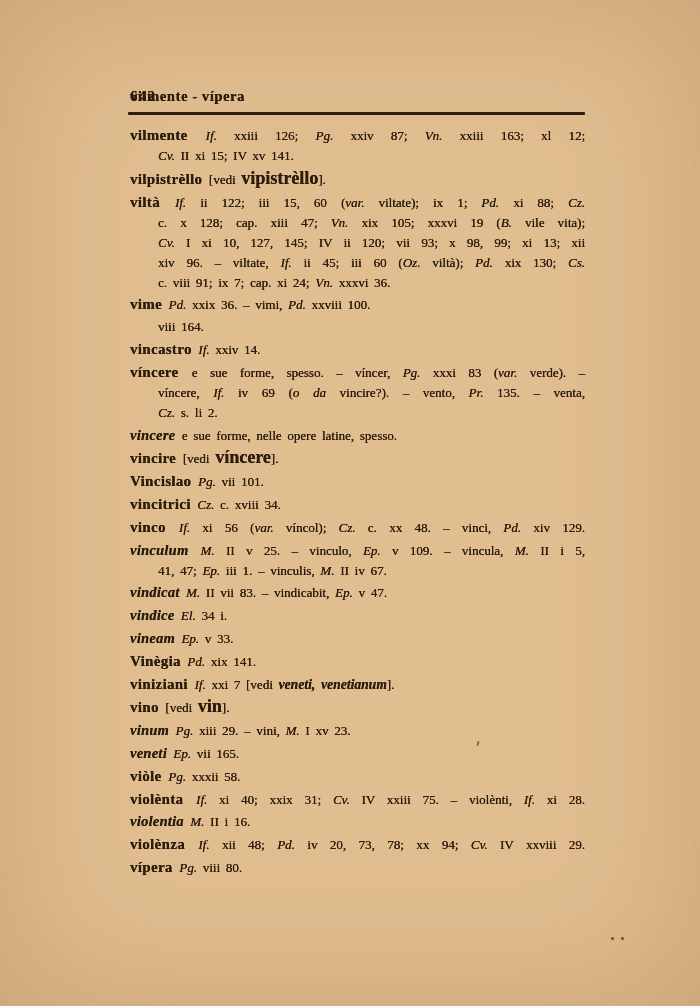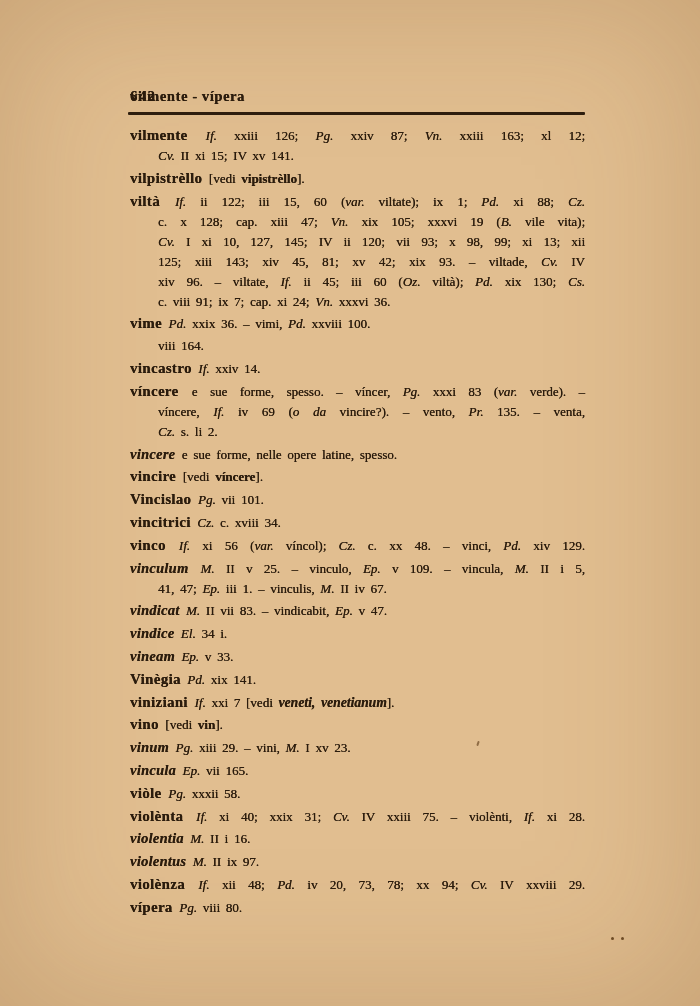--- a/index.html
+++ b/index.html
@@ -31,21 +31,21 @@
     position:absolute;left:130px;top:125px;width:455px;
     font-size:13px;line-height:20px;
   }
   .entry{margin-bottom:1.8px;}
   .line{word-spacing:2.5px;text-shadow:.25px 0 0 currentColor;}
   .line.cont{padding-left:28px;}
   .line.just{text-align:justify;text-align-last:justify;}
   .hw{font-weight:700;font-size:14.8px;letter-spacing:.4px;}
   .hwi{font-weight:700;font-style:italic;font-size:14.4px;letter-spacing:.3px;}
   .it{font-style:italic;}
-  .b{font-weight:700;font-size:13px;}
+  .b{font-weight:700;font-size:18px;}
   .bit{font-weight:700;font-style:italic;font-size:13.6px;}
   .speck{position:absolute;background:#6d4b26;border-radius:50%;}
   .speck.s1{left:611px;top:937px;width:3px;height:3px;}
   .speck.s2{left:621px;top:937px;width:3px;height:3px;}
   .speck.s3{left:477px;top:741px;width:2px;height:5px;border-radius:2px;transform:rotate(18deg);opacity:.7;}
 </style>
 </head>
 <body>
 
 <div class="vignette"></div>
@@ -59,21 +59,20 @@
       <div class="line just"><span class="hw">vilmente </span><span class="it">If. </span><span>xxiii 126; </span><span class="it">Pg. </span><span>xxiv 87; </span><span class="it">Vn. </span><span>xxiii 163; xl 12;</span></div>
       <div class="line cont"><span class="it">Cv. </span><span>II xi 15; IV xv 141.</span></div>
     </div>
     <div class="entry">
       <div class="line"><span class="hw">vilpistrèllo </span><span>[vedi </span><span class="b">vipistrèllo</span><span>].</span></div>
     </div>
     <div class="entry">
       <div class="line just"><span class="hw">viltà </span><span class="it">If. </span><span>ii 122; iii 15, 60 (</span><span class="it">var. </span><span>viltate); ix 1; </span><span class="it">Pd. </span><span>xi 88; </span><span class="it">Cz.</span></div>
       <div class="line cont just"><span>c. x 128; cap. xiii 47; </span><span class="it">Vn. </span><span>xix 105; xxxvi 19 (</span><span class="it">B. </span><span>vile vita);</span></div>
       <div class="line cont just"><span class="it">Cv. </span><span>I xi 10, 127, 145; IV ii 120; vii 93; x 98, 99; xi 13; xii</span></div>
-      <div class="line cont just"><span>125; xiii 143; xiv 45, 81; xv 42; xix 93. – viltade, </span><span class="it">Cv. </span><span>IV</span></div>
       <div class="line cont just"><span>xiv 96. – viltate, </span><span class="it">If. </span><span>ii 45; iii 60 (</span><span class="it">Oz. </span><span>viltà); </span><span class="it">Pd. </span><span>xix 130; </span><span class="it">Cs.</span></div>
       <div class="line cont"><span>c. viii 91; ix 7; cap. xi 24; </span><span class="it">Vn. </span><span>xxxvi 36.</span></div>
     </div>
     <div class="entry">
       <div class="line"><span class="hw">vime </span><span class="it">Pd. </span><span>xxix 36. – vimi, </span><span class="it">Pd. </span><span>xxviii 100.</span></div>
     </div>
     <div class="entry">
       <div class="line cont"><span>viii 164.</span></div>
     </div>
     <div class="entry">
@@ -118,33 +117,30 @@
     <div class="entry">
       <div class="line"><span class="hw">viniziani </span><span class="it">If. </span><span>xxi 7 [vedi </span><span class="bit">veneti, venetianum</span><span>].</span></div>
     </div>
     <div class="entry">
       <div class="line"><span class="hw">vino </span><span>[vedi </span><span class="b">vin</span><span>].</span></div>
     </div>
     <div class="entry">
       <div class="line"><span class="hwi">vinum </span><span class="it">Pg. </span><span>xiii 29. – vini, </span><span class="it">M. </span><span>I xv 23.</span></div>
     </div>
     <div class="entry">
-      <div class="line"><span class="hwi">vincula </span><span class="it">Ep. </span><span>vii 165.</span></div>
+      <div class="line"><span class="hwi">veneti </span><span class="it">Ep. </span><span>vii 165.</span></div>
     </div>
     <div class="entry">
       <div class="line"><span class="hw">viòle </span><span class="it">Pg. </span><span>xxxii 58.</span></div>
     </div>
     <div class="entry">
       <div class="line just"><span class="hw">violènta </span><span class="it">If. </span><span>xi 40; xxix 31; </span><span class="it">Cv. </span><span>IV xxiii 75. – violènti, </span><span class="it">If. </span><span>xi 28.</span></div>
     </div>
     <div class="entry">
       <div class="line"><span class="hwi">violentia </span><span class="it">M. </span><span>II i 16.</span></div>
-    </div>
-    <div class="entry">
-      <div class="line"><span class="hwi">violentus </span><span class="it">M. </span><span>II ix 97.</span></div>
     </div>
     <div class="entry">
       <div class="line just"><span class="hw">violènza </span><span class="it">If. </span><span>xii 48; </span><span class="it">Pd. </span><span>iv 20, 73, 78; xx 94; </span><span class="it">Cv. </span><span>IV xxviii 29.</span></div>
     </div>
     <div class="entry">
       <div class="line"><span class="hw">vípera </span><span class="it">Pg. </span><span>viii 80.</span></div>
     </div>
   </div>
 
 <div class="speck s1"></div>

